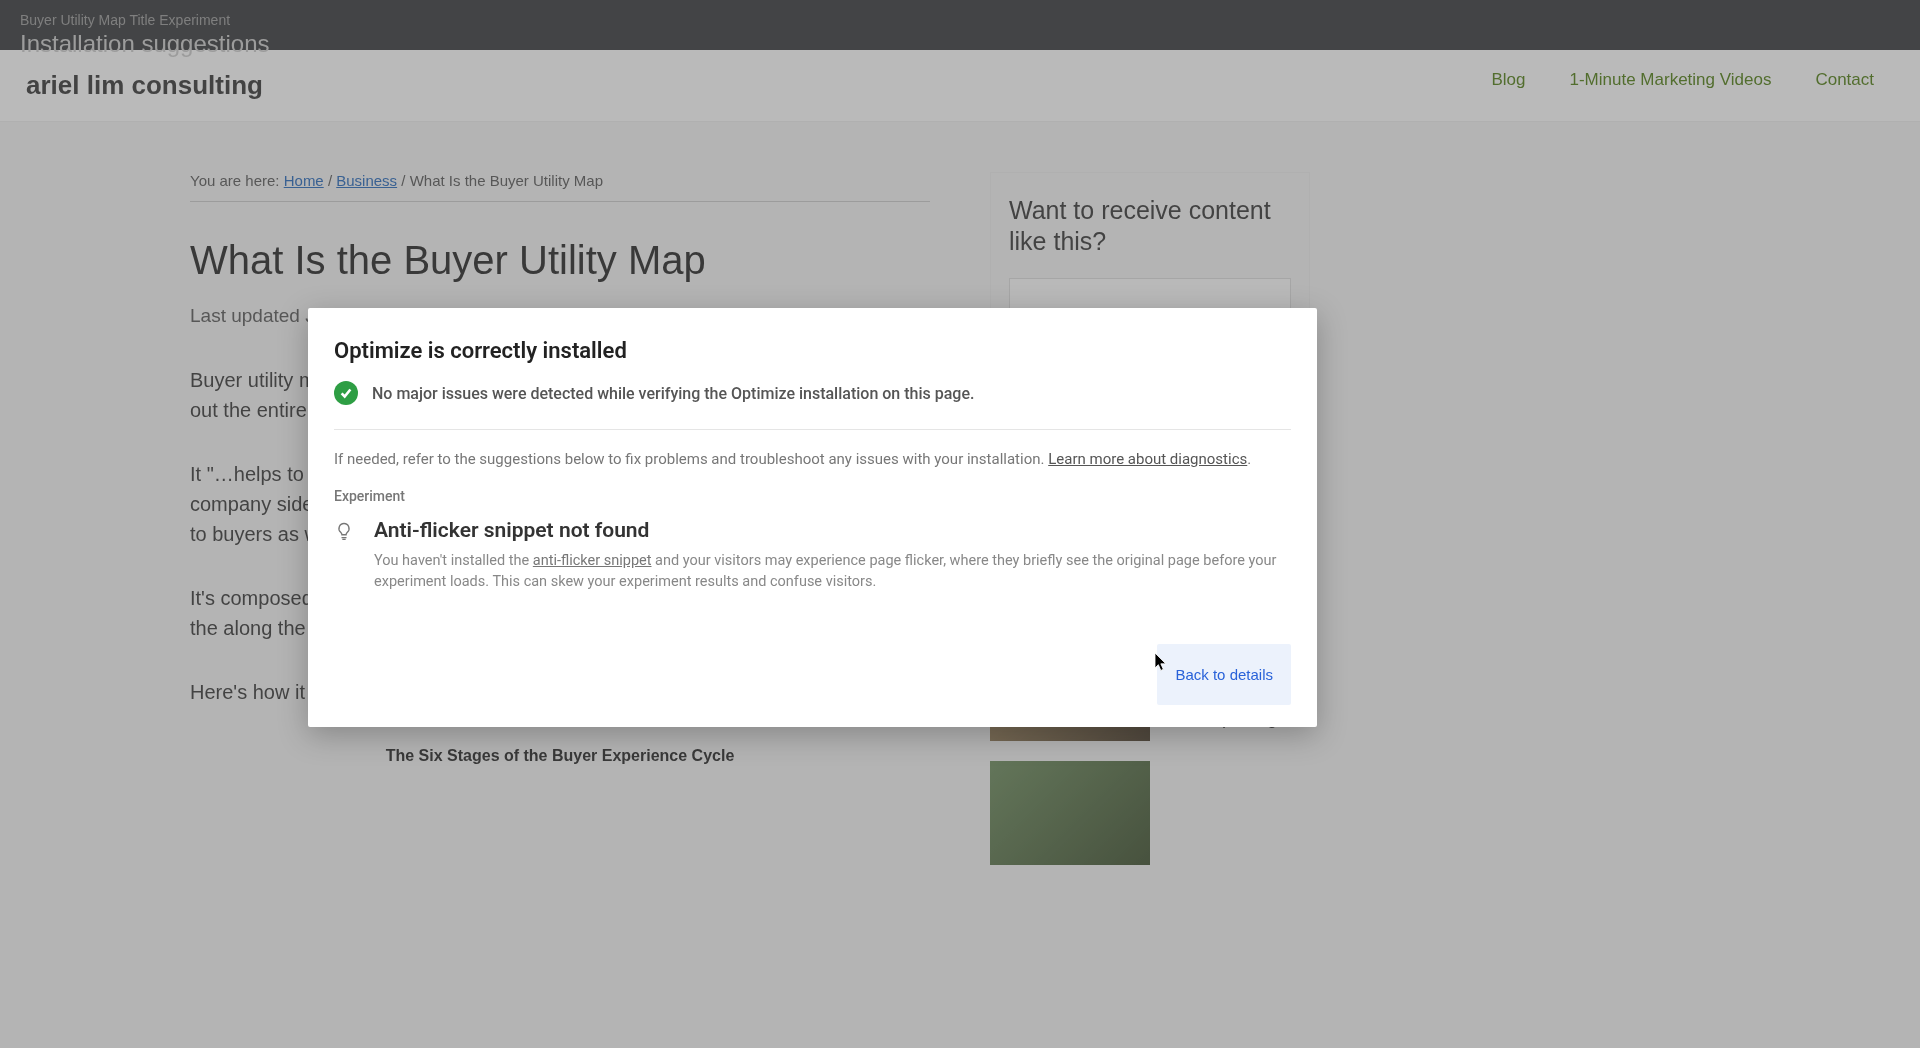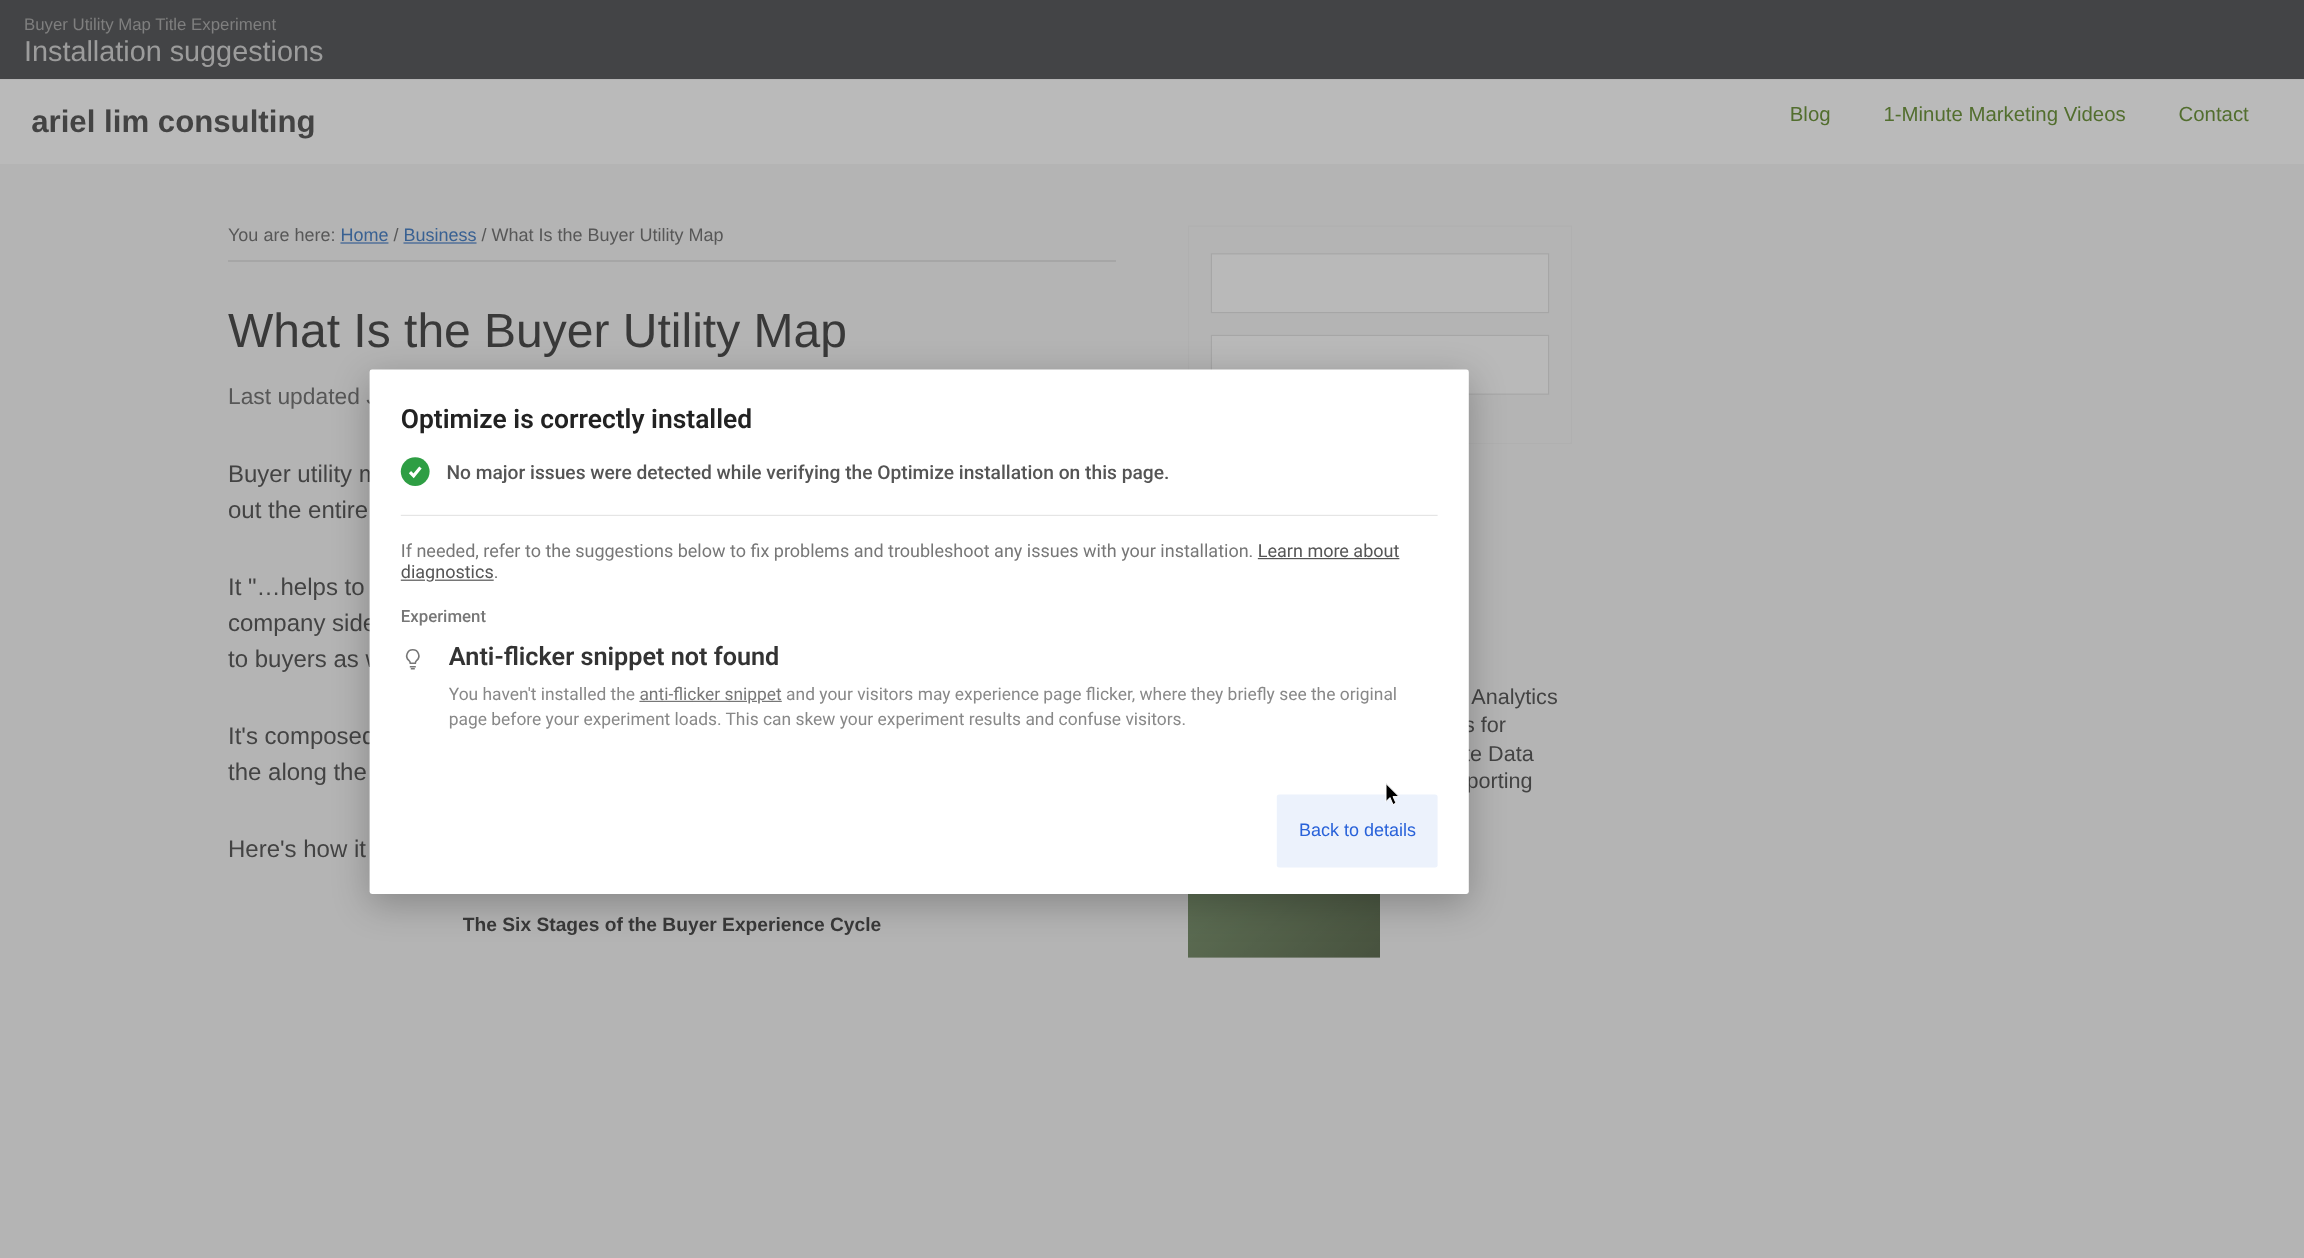--- a/index.html
+++ b/index.html
@@ -8,21 +8,21 @@
       background: #f5f5f5;
       width: 1920px;
       height: 1048px;
       overflow: hidden;
       position: relative;
     }
     .top-bar {
       background: #333538;
       color: #aaa;
       padding: 12px 20px;
-      height: 66px;
+      height: 50px;
     }
     .top-bar .exp-name { font-size: 14px; color: #999; }
     .top-bar .page-name { font-size: 24px; color: #ccc; margin-top: 2px; }
     .site-header {
       background: #fff;
       display: flex;
       justify-content: space-between;
       align-items: flex-start;
       padding: 20px 26px;
       border-bottom: 1px solid #eee;
@@ -65,21 +65,21 @@
     .scrim {
       position: absolute;
       inset: 0;
       background: rgba(90,90,90,0.42);
       z-index: 10;
     }
     .modal {
       position: absolute;
       top: 308px;
       left: 308px;
-      width: 916px;
+      width: 1009px;
       background: #fff;
       border-radius: 2px;
       box-shadow: 0 8px 30px rgba(0,0,0,0.25);
       z-index: 20;
       padding: 30px 26px 22px 26px;
       font-family: "Google Sans", Roboto, Arial, sans-serif;
     }
     .modal-title { font-size: 22px; font-weight: 600; color: #222; margin-bottom: 18px; }
     .status-row { display: flex; align-items: center; gap: 14px; padding-bottom: 24px; border-bottom: 1px solid #e5e5e5; margin-bottom: 20px; }
     .check-circle {
@@ -161,20 +161,21 @@
       <p>
         <span>It's composed</span><br>
         <span>the along the v</span>
       </p>
       <p>Here's how it looks like…</p>
       <div class="chart-caption">The Six Stages of the Buyer Experience Cycle</div>
     </div>
   </div>
   <div class="sidebar-col">
     <div class="widget">
+      <div class="widget-title">Want to receive content like this?</div>
       <input class="widget-input" style="">
       <input class="widget-input" style="">
     </div>
     <div style="height:180px"></div>
     <div class="related-post">
       <div class="related-thumb"></div>
       <div class="related-title">Google Analytics Settings for Accurate Data and Reporting</div>
     </div>
     <div class="related-post">
       <div class="related-thumb rt2"></div>

